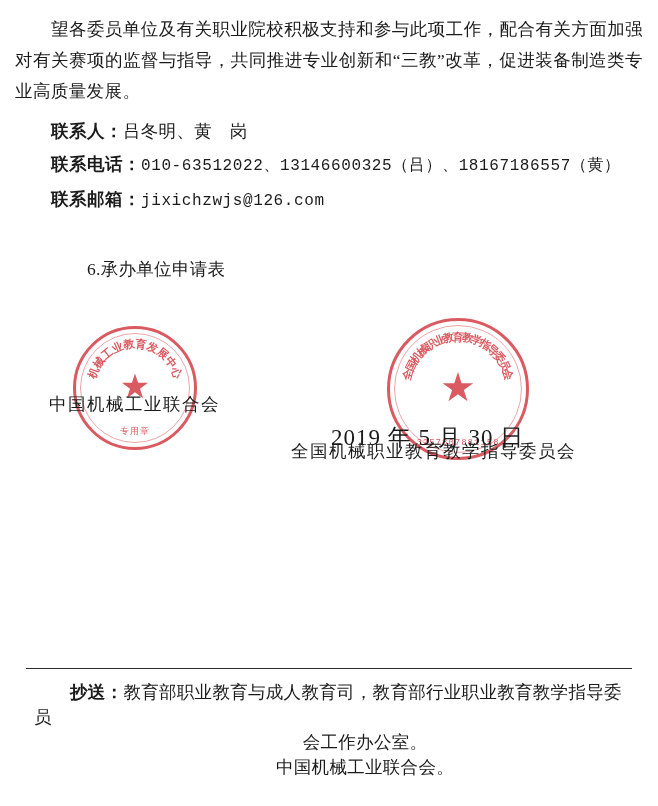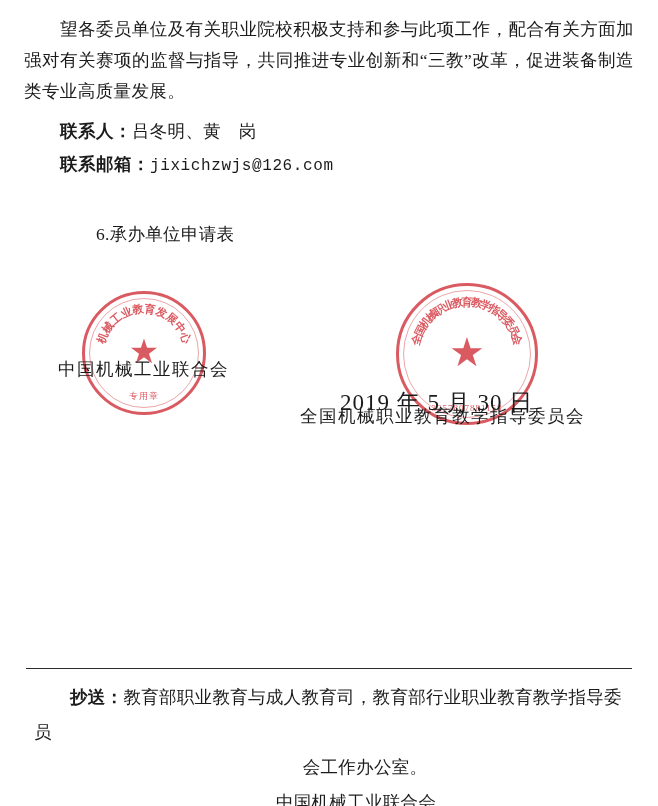--- a/index.html
+++ b/index.html
@@ -13,21 +13,21 @@
     position: relative;
     font-family: "Liberation Serif", "DejaVu Serif", serif;
     color: #1b1b1b;
     overflow: hidden;
   }
   .page {
     position: relative;
     width: 658px;
     height: 806px;
     box-sizing: border-box;
-    padding: 0 24px;
+    padding: 0 15px;
   }
   
   .para {
     font-size: 17.5px;
     line-height: 31px;
     letter-spacing: 0.4px;
     text-align: justify;
     text-justify: inter-ideograph;
     margin: 0;
   }
@@ -124,20 +124,21 @@
   }
   .seal .bottom-text {
     position: absolute;
     left: 0;
     right: 0;
     bottom: 9px;
     text-align: center;
     font-size: 9px;
     letter-spacing: 1px;
     color: #d3373f;
+    font-family: Liberation Mono, monospace;
   }
 
   .sign-names {
     position: absolute;
     top: 66px;
     left: 0;
     right: 0;
     font-size: 17.5px;
     letter-spacing: 1.5px;
   }
@@ -172,40 +173,43 @@
     border-top: 1.5px solid #2b2b2b;
   }
   .footer {
     position: absolute;
     left: 34px;
     right: 34px;
     top: 680px;
   }
   .footer-line {
     font-size: 17.5px;
-    line-height: 35px;
+    line-height: 25px;
     letter-spacing: 0.3px;
     text-indent: 36px;
   }
   .footer-line.cont {
     text-indent: 72px;
     text-align: center;
   }
   .footer-line .lbl { font-weight: bold; }
 </style>
 </head>
 <body>
 
 <div class="page">
 
   <p class="para first">望各委员单位及有关职业院校积极支持和参与此项工作，配合有关方面加强对有关赛项的监督与指导，共同推进专业创新和“三教”改革，促进装备制造类专业高质量发展。</p>
 
   <div class="contact-block">
     <div class="contact-line">
       <span class="lbl">联系人：</span><span>吕冬明、黄　岗</span>
+    </div>
+    <div class="contact-line">
+      <span class="lbl">联系电话：</span><span class="mono">010-63512022、13146600325（吕）、18167186557（黄）</span>
     </div>
     <div class="contact-line">
       <span class="lbl">联系邮箱：</span><span class="mono">jixichzwjs@126.com</span>
     </div>
   </div>
 
   <div class="att-block">
     <div class="att-line sub">6.承办单位申请表</div>
   </div>
 

